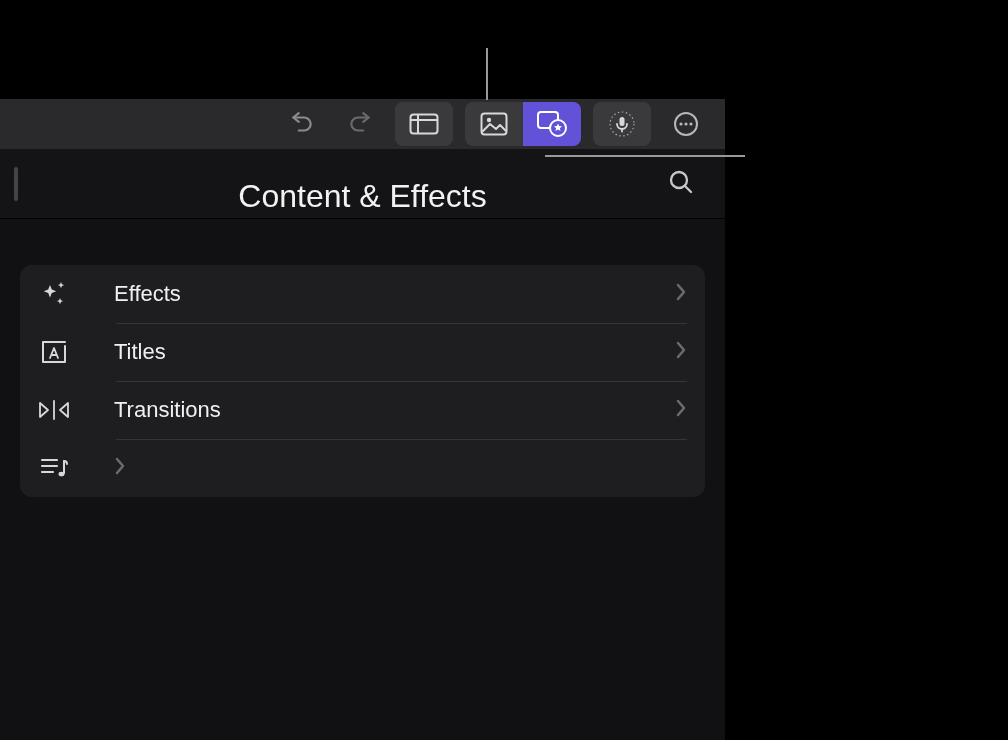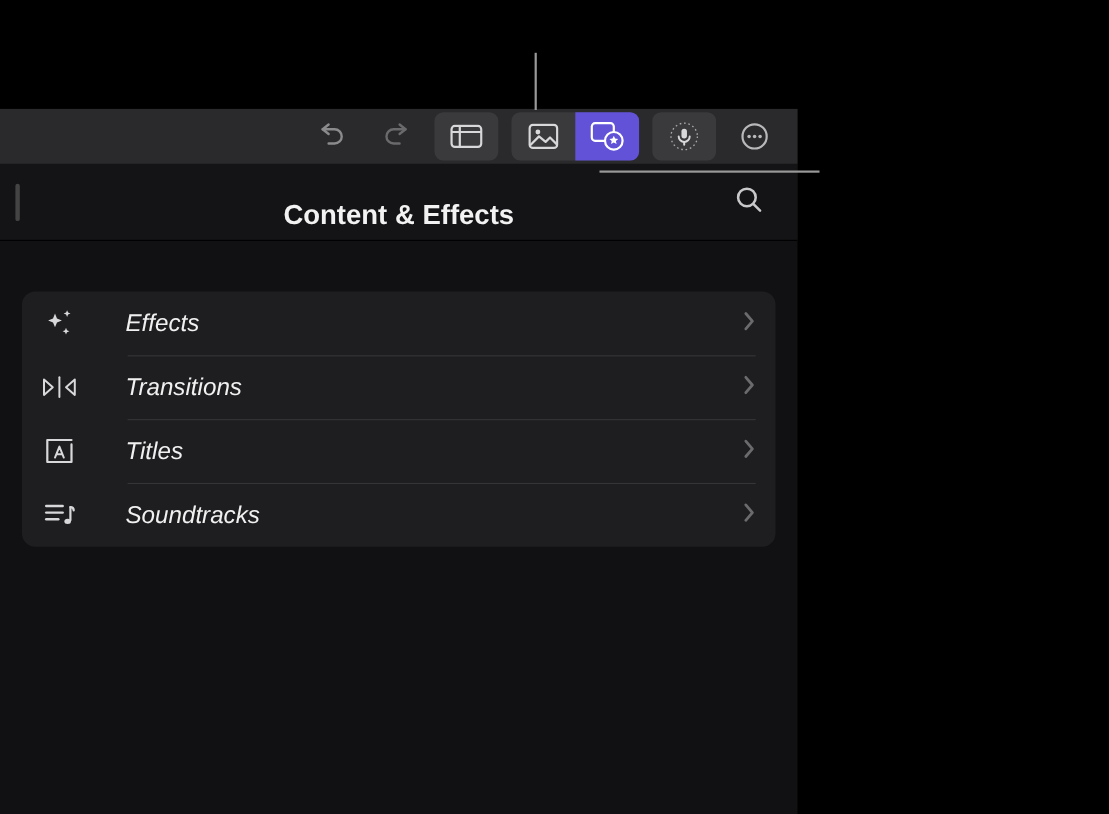--- a/index.html
+++ b/index.html
@@ -96,22 +96,22 @@
     height: 70px;
     display: flex;
     align-items: center;
     justify-content: center;
     position: relative;
     border-bottom: 1px solid #000;
     background: #141416;
     padding-top: 6px;
   }
   .header-title {
-    font-size: 25px;
-    font-weight: 700;
+    font-size: 32px;
+    font-weight: 400;
     color: #f2f2f2;
     margin-top: 19px;
   }
   .header-search {
     position: absolute;
     right: 30px;
     top: 50%;
     transform: translateY(-50%);
     cursor: pointer;
   }
@@ -159,21 +159,20 @@
     align-items: center;
     justify-content: center;
     margin-right: 40px;
     flex-shrink: 0;
     color: #cfcfd2;
   }
   .item-label {
     font-size: 22px;
     color: #f0f0f0;
     flex: 1;
-    font-style: italic;
   }
   .chevron {
     color: #6b6b6e;
     flex-shrink: 0;
   }
 
   svg { fill: none; }
 </style>
 </head>
 <body>
@@ -273,62 +272,61 @@
         <div class="item-label">Effects</div>
         <div class="chevron">
           <svg width="12" height="18" viewBox="0 0 12 18">
               <path d="M3 2 L9 9 L3 16" stroke="#6b6b6e" stroke-width="2.5" fill="none" stroke-linecap="round" stroke-linejoin="round"></path>
             </svg>
         </div>
       </div>
 
       <div class="list-item">
         <div class="item-icon">
+          <svg width="30" height="24" viewBox="0 0 30 24">
+            <path d="M4 2 h22 M4 2 v4 M26 6 v16 h-22 v-16" stroke="#d8d8da" stroke-width="2" fill="none" stroke-linejoin="round" stroke-linecap="round"></path>
+            <path d="M11 18 L15 8 L19 18 M12.5 15 H17.5" stroke="#d8d8da" stroke-width="1.8" fill="none" stroke-linecap="round" stroke-linejoin="round"></path>
+          </svg>
+        </div>
+        <div class="item-label">Titles</div>
+        <div class="chevron">
+          <svg width="12" height="18" viewBox="0 0 12 18">
+              <path d="M3 2 L9 9 L3 16" stroke="#6b6b6e" stroke-width="2.5" fill="none" stroke-linecap="round" stroke-linejoin="round"></path>
+            </svg>
+        </div>
+      </div>
+
+      <div class="list-item">
+        <div class="item-icon">
           <svg width="32" height="22" viewBox="0 0 32 22">
             <path d="M2 4 L10 11 L2 18 Z" stroke="#d8d8da" stroke-width="1.8" fill="none" stroke-linejoin="round"></path>
             <line x1="16" y1="2" x2="16" y2="20" stroke="#d8d8da" stroke-width="1.8" stroke-linecap="round"></line>
             <path d="M30 4 L22 11 L30 18 Z" stroke="#d8d8da" stroke-width="1.8" fill="none" stroke-linejoin="round"></path>
           </svg>
         </div>
         <div class="item-label">Transitions</div>
-        <div class="chevron">
-          <svg width="12" height="18" viewBox="0 0 12 18">
-              <path d="M3 2 L9 9 L3 16" stroke="#6b6b6e" stroke-width="2.5" fill="none" stroke-linecap="round" stroke-linejoin="round"></path>
-            </svg>
-        </div>
-      </div>
-
-      <div class="list-item">
-        <div class="item-icon">
-          <svg width="30" height="24" viewBox="0 0 30 24">
-            <path d="M4 2 h22 M4 2 v4 M26 6 v16 h-22 v-16" stroke="#d8d8da" stroke-width="2" fill="none" stroke-linejoin="round" stroke-linecap="round"></path>
-            <path d="M11 18 L15 8 L19 18 M12.5 15 H17.5" stroke="#d8d8da" stroke-width="1.8" fill="none" stroke-linecap="round" stroke-linejoin="round"></path>
-          </svg>
-        </div>
-        <div class="item-label">Titles</div>
         <div class="chevron">
           <svg width="12" height="18" viewBox="0 0 12 18">
               <path d="M3 2 L9 9 L3 16" stroke="#6b6b6e" stroke-width="2.5" fill="none" stroke-linecap="round" stroke-linejoin="round"></path>
             </svg>
         </div>
       </div>
 
 
       <div class="list-item">
         <div class="item-icon">
           <svg width="30" height="26" viewBox="0 0 30 26">
             <line x1="3" y1="5" x2="18" y2="5" stroke="#d8d8da" stroke-width="2.2" stroke-linecap="round"></line>
             <line x1="3" y1="11" x2="18" y2="11" stroke="#d8d8da" stroke-width="2.2" stroke-linecap="round"></line>
             <line x1="3" y1="17" x2="14" y2="17" stroke="#d8d8da" stroke-width="2.2" stroke-linecap="round"></line>
             <path d="M25 6 v12" stroke="#d8d8da" stroke-width="2" stroke-linecap="round"></path>
             <ellipse cx="22.5" cy="19" rx="3" ry="2.3" fill="#d8d8da"></ellipse>
             <path d="M25 6 q3 0 3 3" stroke="#d8d8da" stroke-width="2" fill="none" stroke-linecap="round"></path>
           </svg>
         </div>
-        <div class="item-label">Soundtracks</div>
         <div class="chevron">
           <svg width="12" height="18" viewBox="0 0 12 18">
               <path d="M3 2 L9 9 L3 16" stroke="#6b6b6e" stroke-width="2.5" fill="none" stroke-linecap="round" stroke-linejoin="round"></path>
             </svg>
         </div>
       </div>
 
     </div>
   </div>
 

